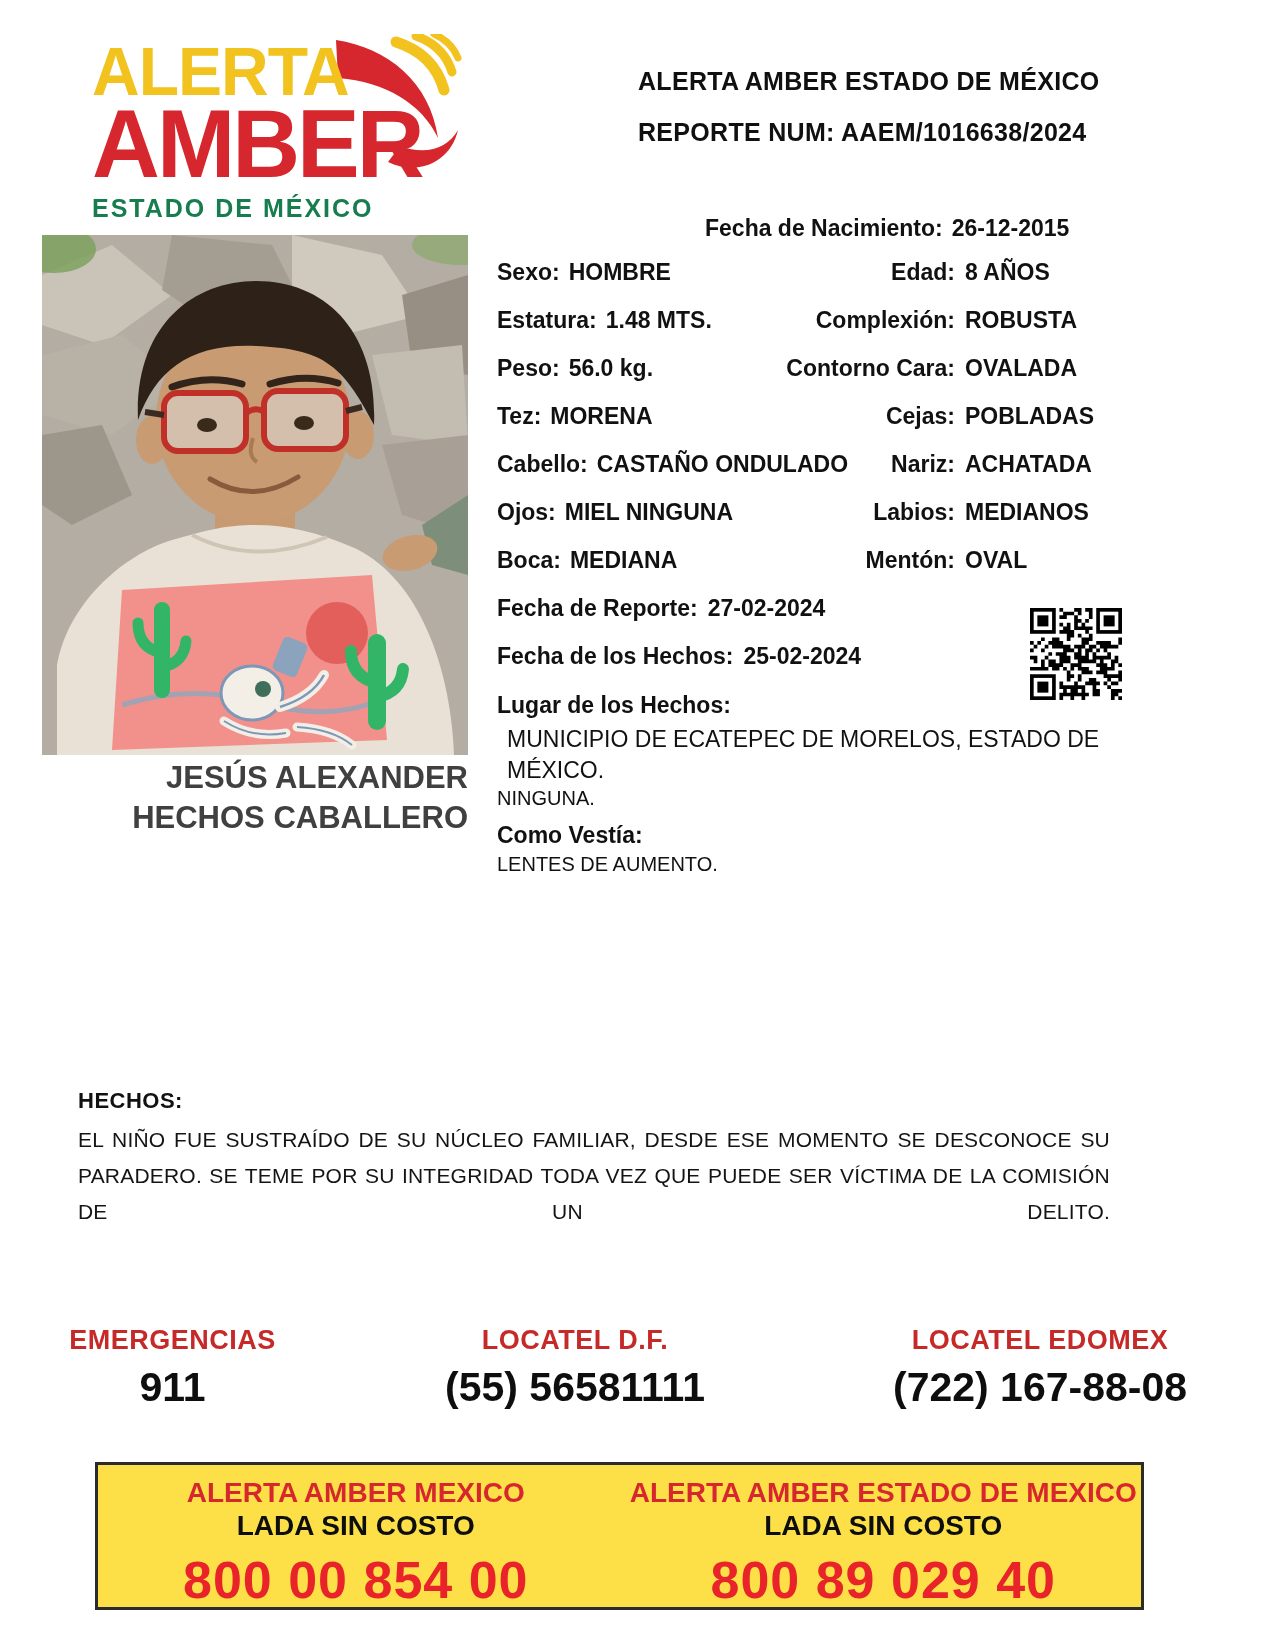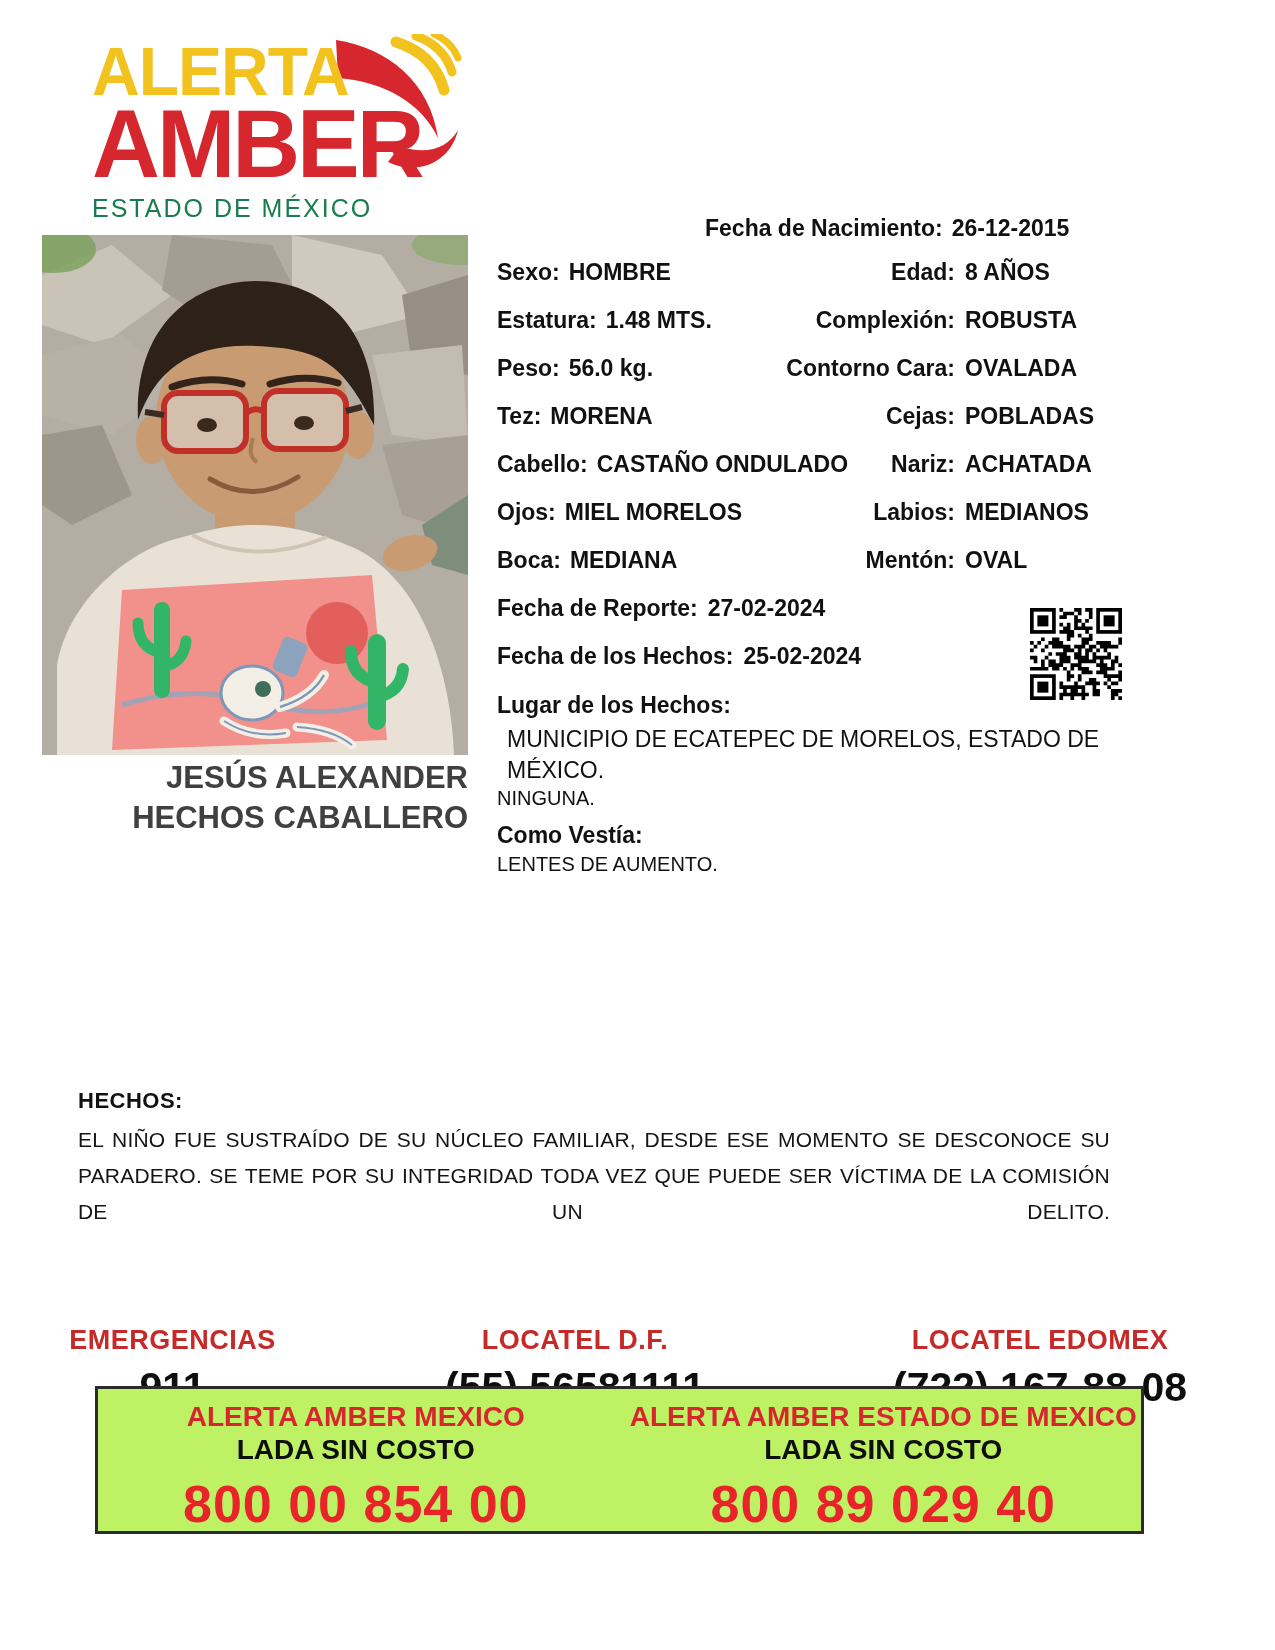--- a/index.html
+++ b/index.html
@@ -6,21 +6,21 @@
   .page{position:relative;width:1275px;height:1650px;background:#ffffff;overflow:hidden;
         font-family:"Liberation Sans", sans-serif;color:#111;}
 
   
   .logo{position:absolute;left:92px;top:36px;width:400px;line-height:1;}
   .logo .swoosh{position:absolute;left:238px;top:-2px;width:140px;height:140px;z-index:0;}
   .logo-alerta{position:relative;z-index:1;font-weight:bold;font-size:66px;letter-spacing:-1px;
                color:#F2C21F;transform:scaleY(1.05);transform-origin:top left;}
   .logo-amber{position:relative;z-index:1;font-weight:bold;font-size:94px;letter-spacing:-3px;
               color:#D7272E;margin-top:-6px;transform:scaleY(1.02);transform-origin:top left;}
-  .logo-region{position:relative;z-index:1;font-weight:normal;font-size:25px;letter-spacing:2px;
+  .logo-region{position:relative;z-index:1;font-weight:bold;font-size:25px;letter-spacing:2px;
                color:#177C4E;margin-top:6px;}
 
   
   .title-block{position:absolute;left:638px;top:56px;font-weight:bold;font-size:25px;
                line-height:51px;letter-spacing:0.3px;color:#101010;}
 
   
   .photo{position:absolute;left:42px;top:235px;width:426px;height:520px;}
   .photo svg{display:block;}
 
@@ -58,22 +58,22 @@
   
   .contacts{position:absolute;left:0;top:1325px;width:1275px;display:flex;padding:0;}
   .contact{text-align:center;}
   .contact:nth-child(1){flex:0 0 345px;}
   .contact:nth-child(2){flex:0 0 460px;}
   .contact:nth-child(3){flex:1;}
   .contact-label{color:#C62A28;font-weight:bold;font-size:27px;letter-spacing:0.5px;}
   .contact-number{color:#0e0e0e;font-weight:bold;font-size:41px;margin-top:8px;}
 
   
-  .hotlines{position:absolute;left:95px;top:1386px;width:1043px;height:142px;
-            border:3px solid #2b2b2b;display:flex;background:#bef264;gap:12px;}
+  .hotlines{position:absolute;left:95px;top:1462px;width:1043px;height:142px;
+            border:3px solid #2b2b2b;display:flex;background:#fde047;gap:12px;}
   .hotline{flex:1;text-align:center;padding-top:12px;}
   .hotline-title{color:#D7272E;font-weight:bold;font-size:28px;}
   .hotline-sub{color:#0e0e0e;font-weight:bold;font-size:28px;margin-top:1px;}
   .hotline-number{color:#E8232A;font-weight:bold;font-size:52px;margin-top:8px;letter-spacing:1px;}
 </style>
 </head>
 <body>
 
 <div class="page">
 
@@ -83,20 +83,24 @@
       <path d="M70,112 C96,122 118,114 128,96 C120,130 86,142 58,128 Z" fill="#D7272E"></path>
       <path d="M66,8 q38,12 48,48" stroke="#F2C21F" stroke-width="11" fill="none" stroke-linecap="round"></path>
       <path d="M86,2 q28,10 36,36" stroke="#F2C21F" stroke-width="9" fill="none" stroke-linecap="round"></path>
       <path d="M104,0 q18,8 24,24" stroke="#F2C21F" stroke-width="7" fill="none" stroke-linecap="round"></path>
     </svg>
     <div class="logo-alerta">ALERTA</div>
     <div class="logo-amber">AMBER</div>
     <div class="logo-region">ESTADO DE MÉXICO</div>
   </div>
 
+  <div class="title-block">
+    <div>ALERTA AMBER ESTADO DE MÉXICO</div>
+    <div>REPORTE NUM: AAEM/1016638/2024</div>
+  </div>
 
   <div class="photo">
     <svg viewBox="0 0 426 520" width="426" height="520">
       <rect width="426" height="520" fill="#b3ada3"></rect>
       <polygon points="0,40 70,10 130,60 60,110 0,90" fill="#c9c3b8"></polygon>
       <polygon points="130,0 230,10 260,70 180,95 120,55" fill="#a49d92"></polygon>
       <polygon points="250,0 340,20 380,80 300,100 250,60" fill="#cfc9be"></polygon>
       <polygon points="360,60 426,40 426,140 370,130" fill="#978f84"></polygon>
       <polygon points="0,120 80,100 140,150 70,200 0,180" fill="#b7b1a6"></polygon>
       <polygon points="330,120 420,110 426,210 350,200" fill="#c2bcb1"></polygon>
@@ -175,21 +179,21 @@
     <div class="d-row">
       <span class="d-r"><span class="d-rl">Cejas:</span><span class="d-rv">POBLADAS</span></span>
       <span class="d-l"><span>Tez:</span><span class="val">MORENA</span></span>
     </div>
     <div class="d-row">
       <span class="d-r"><span class="d-rl">Nariz:</span><span class="d-rv">ACHATADA</span></span>
       <span class="d-l"><span>Cabello:</span><span class="val">CASTAÑO ONDULADO</span></span>
     </div>
     <div class="d-row">
       <span class="d-r"><span class="d-rl">Labios:</span><span class="d-rv">MEDIANOS</span></span>
-      <span class="d-l"><span>Ojos:</span><span class="val">MIEL MORELOS</span></span>
+      <span class="d-l"><span>Ojos:</span><span class="val">MIEL NINGUNA</span></span>
     </div>
     <div class="d-row">
       <span class="d-r"><span class="d-rl">Mentón:</span><span class="d-rv">OVAL</span></span>
       <span class="d-l"><span>Boca:</span><span class="val">MEDIANA</span></span>
     </div>
 
     <div class="d-date">
       <span>Fecha de Reporte:</span>
       <span class="val">27-02-2024</span>
     </div>

